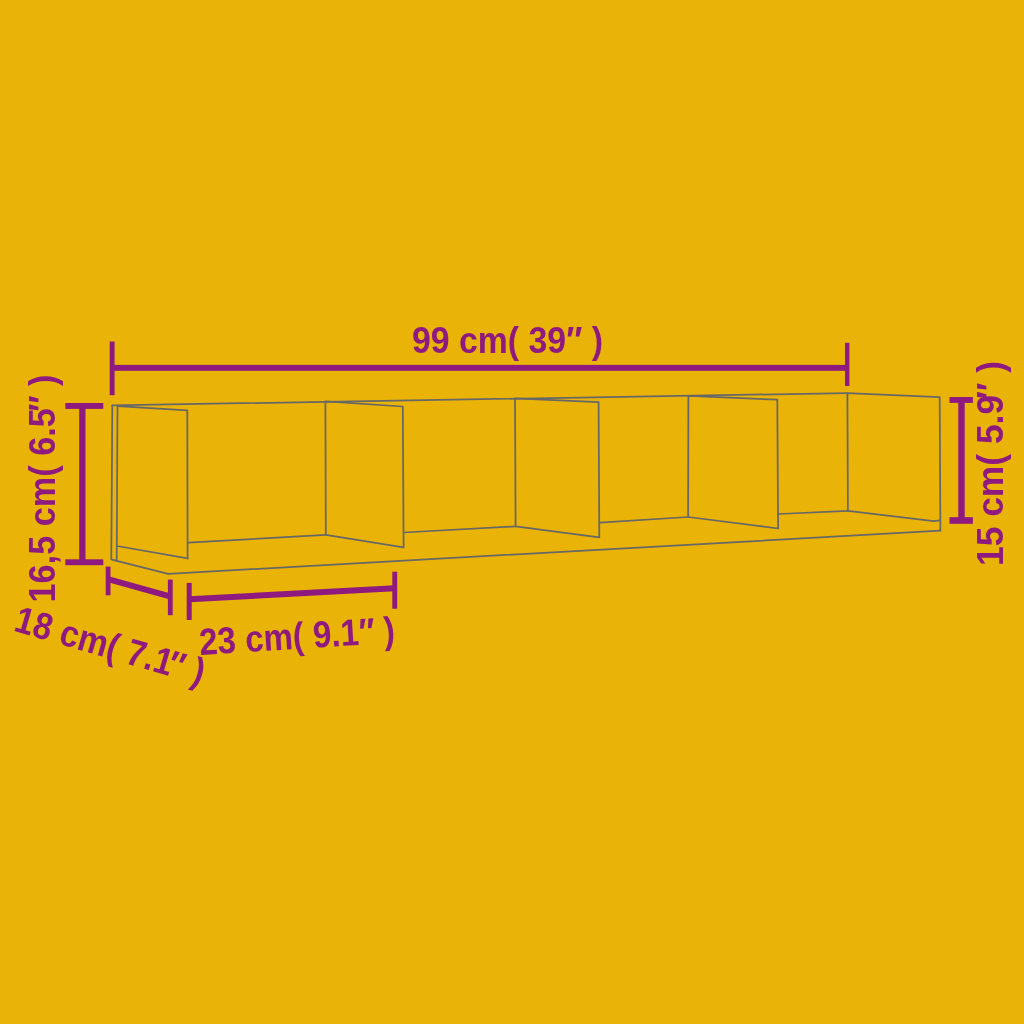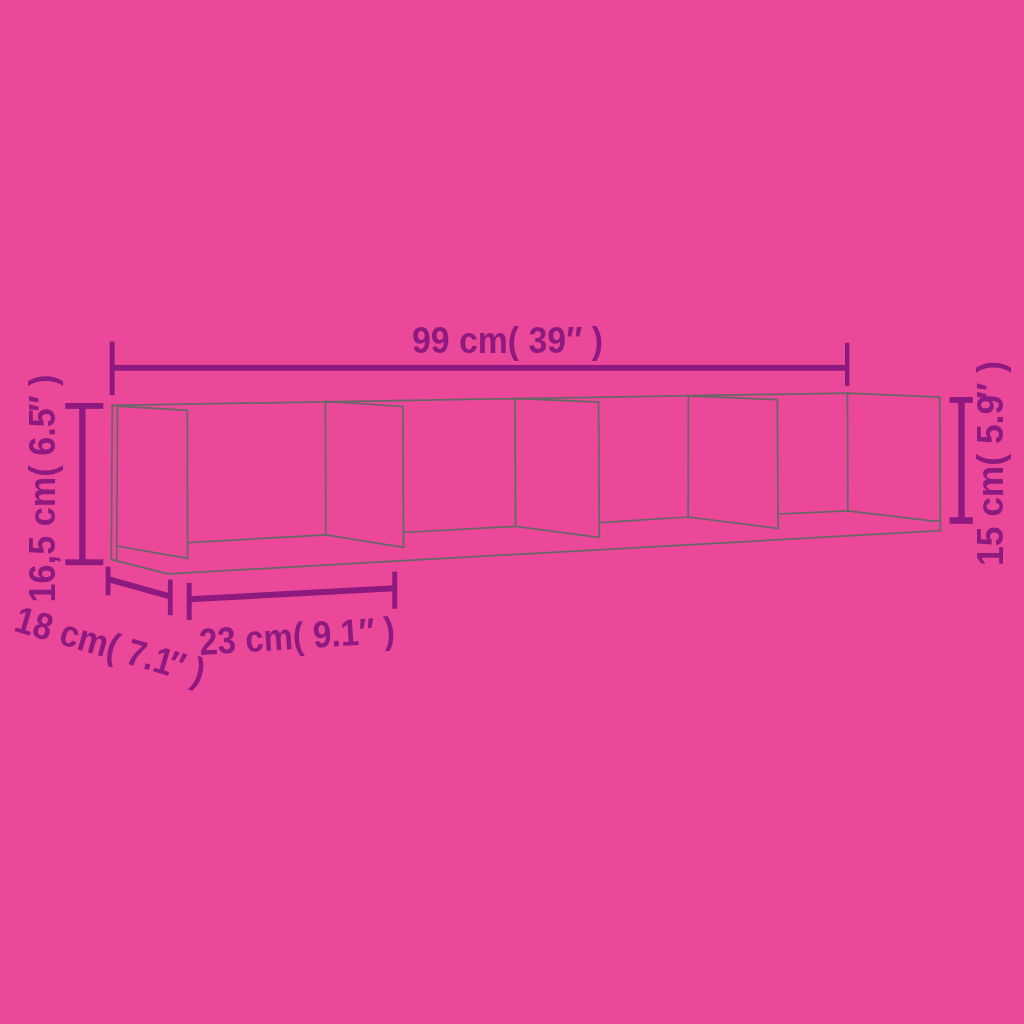--- a/index.html
+++ b/index.html
@@ -1,16 +1,16 @@
 <!DOCTYPE html>
 <html><head>
 <meta charset="utf-8">
 <style>
   html,body{margin:0;padding:0;background:#ffffff;}
-  .page{position:relative;width:1024px;height:1024px;background:#ec4899;overflow:hidden;}
+  .page{position:relative;width:1024px;height:1024px;background:#eab308;overflow:hidden;}
   svg{position:absolute;left:0;top:0;}
   text{font-family:"Liberation Sans", sans-serif;font-weight:700;fill:#8E1A80;}
 </style>
 </head>
 <body>
 <div class="page">
 <svg width="1024" height="1024" viewBox="0 0 1024 1024">
   <g fill="none" stroke="#676767" stroke-width="1.75" stroke-linejoin="round" stroke-linecap="round">
 
     <path d="M112.2 405.4 L847.4 393.1"></path>

